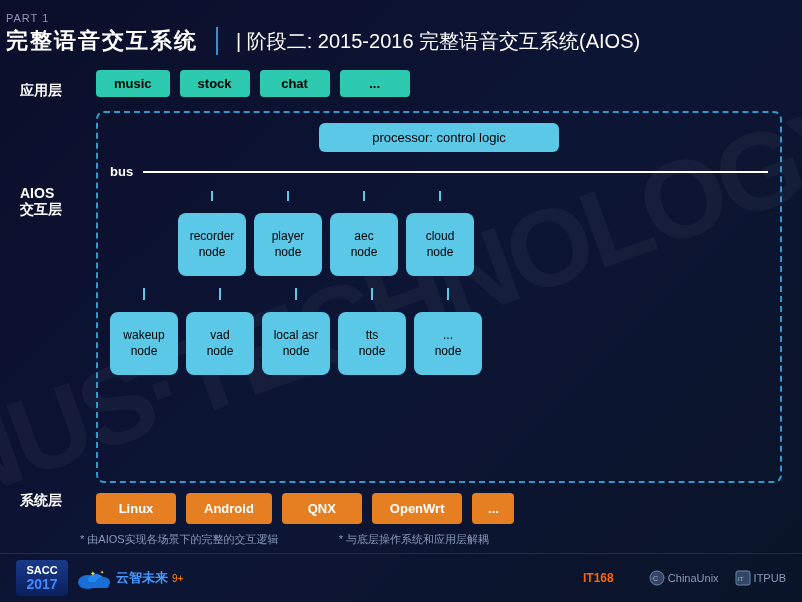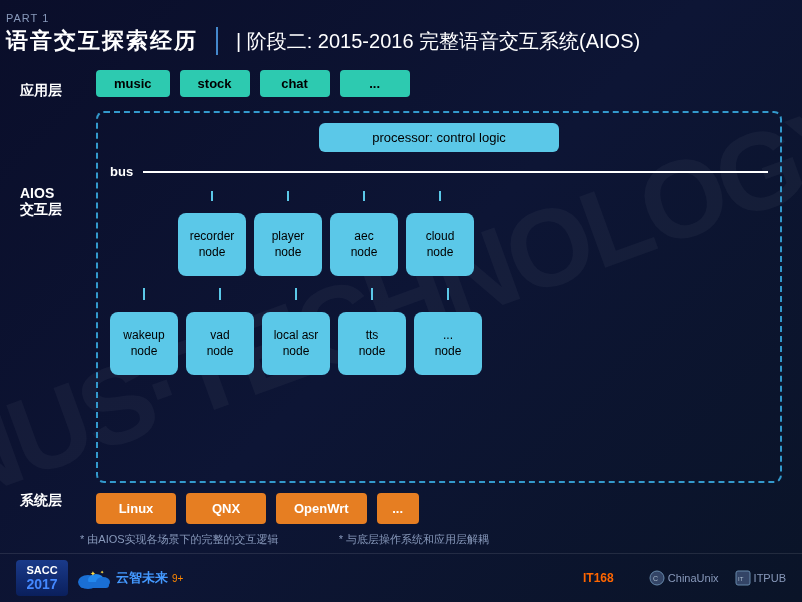--- a/index.html
+++ b/index.html
@@ -298,21 +298,21 @@
 <body>
 
 <div class="bg-overlay"></div>
 <div class="watermark">NUS·TECHNOLOGY</div>
 
 <div class="content">
 
   <div class="header">
     <div class="part-label">PART 1</div>
     <div class="title-row">
-      <div class="main-title">语音交互探索经历</div>
+      <div class="main-title">完整语音交互系统</div>
       <div class="divider-line"></div>
       <div class="subtitle">| 阶段二: 2015-2016 完整语音交互系统(AIOS)</div>
     </div>
   </div>
 
   <div class="diagram-area">
 
     <div class="left-labels">
       <div class="label-app layer-label">应用层</div>
       <div class="label-aios">
@@ -385,20 +385,21 @@
           <div class="node-box">vad<br>node</div>
           <div class="node-box">local asr<br>node</div>
           <div class="node-box">tts<br>node</div>
           <div class="node-box">...<br>node</div>
         </div>
 
       </div>
 
       <div class="sys-layer">
         <div class="sys-box">Linux</div>
+        <div class="sys-box">Android</div>
         <div class="sys-box">QNX</div>
         <div class="sys-box">OpenWrt</div>
         <div class="sys-box-last">...</div>
       </div>
 
     </div>
   </div>
 
   <div class="footer-notes">
     <span class="note-text">* 由AIOS实现各场景下的完整的交互逻辑</span>

